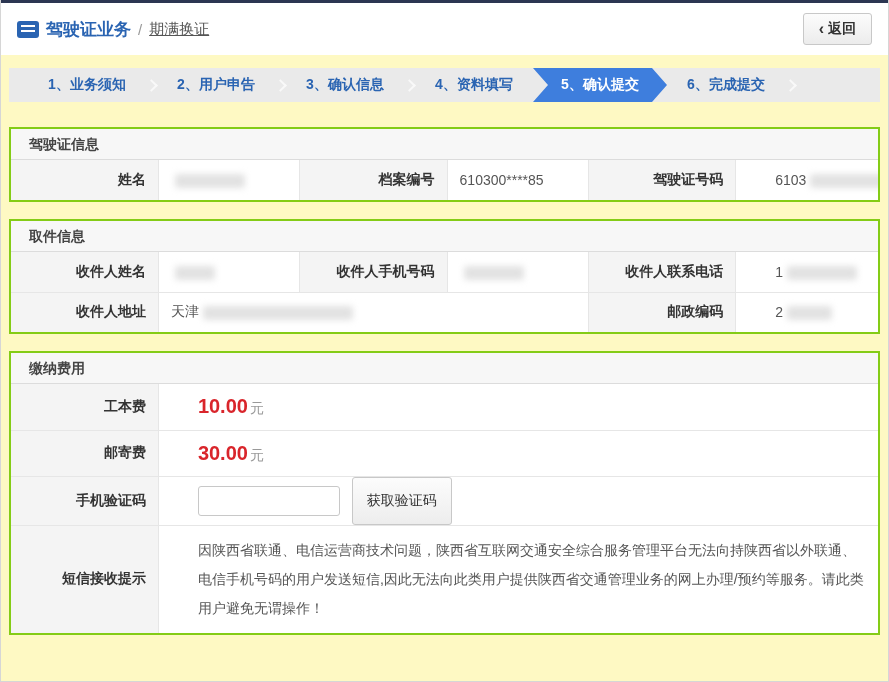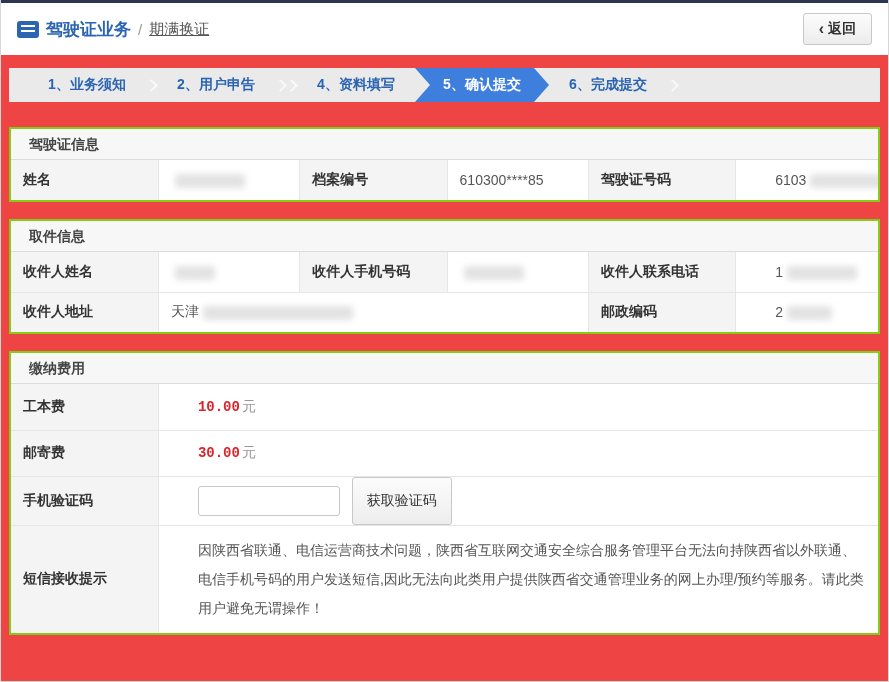--- a/index.html
+++ b/index.html
@@ -3,21 +3,21 @@
 <meta charset="utf-8">
 <style>
   * { box-sizing: border-box; margin: 0; padding: 0; }
   html,body { width:889px; height:682px; }
   body {
     font-family: "Liberation Sans", "DejaVu Sans", sans-serif;
     background:#fff; color:#333; font-size:14px;
   }
   .page {
     width:889px; height:682px; display:flex; flex-direction:column;
-    border:1px solid #d6d6d6; border-top:none; overflow:hidden; background:#ef4444;
+    border:1px solid #d6d6d6; border-top:none; overflow:hidden; background:#fef9c3;
   }
   .topline { height:3px; background:#2c3652; flex:0 0 auto; }
 
   
   .header { height:52px; flex:0 0 auto; display:flex; align-items:center;
     justify-content:space-between; padding:0 16px; background:#fff; }
   .title-group { display:flex; align-items:center; gap:7px; }
   .doc-icon { width:22px; height:17px; background:#2a64b2; border-radius:3px;
     display:inline-flex; align-items:center; justify-content:center; }
   .doc-icon i { display:block; width:14px; height:9px;
@@ -44,24 +44,24 @@
   
   .main { flex:1 1 auto; padding:0 8px; }
   .section { border:2px solid #84cc16; margin-top:17px; }
   .section.first { margin-top:25px; }
   .section-title { height:31px; line-height:31px; padding:0 18px; background:#f7f7f7;
     border-bottom:1px solid #dcdcdc; font-weight:bold; color:#444; font-size:14px; }
   table { width:100%; border-collapse:collapse; table-layout:fixed; font-size:14px; }
   td { border:1px solid #e6e6e6; height:40px; padding:0 12px; overflow:hidden; white-space:nowrap; }
   td:first-child { border-left:none; } td:last-child { border-right:none;padding-left:39px; }
   tr:first-child td { border-top:none; } tr:last-child td { border-bottom:none; }
-  td.label { background:#f4f4f4; font-weight:bold; color:#333; }
+  td.label { background:#f4f4f4; text-align:right; font-weight:bold; color:#333; }
   td.value { color:#555; background:#fff; }
   .fees td { height:46px; }
-  .amount { color:#d9252b; font-weight:bold; font-size:14px;font-family:Liberation Mono, monospace; }
+  .amount { color:#d9252b; font-weight:bold; font-size:20px; }
   .unit { color:#999; font-size:14px; margin-left:2px; }
   .captcha-input { width:142px; height:30px; border:1px solid #c8c8c8; border-radius:3px;
     padding:0 8px; font-size:14px; vertical-align:middle; font-family:inherit; }
   .captcha-btn { height:48px; padding:0 14px; margin-left:8px;
     background:linear-gradient(#fcfcfc,#ededed); border:1px solid #c8c8c8; border-radius:3px;
     font-size:14px; color:#333; vertical-align:middle; cursor:pointer; font-family:inherit; }
   .note-cell { line-height:29px; color:#c5524c; font-size:14px; padding:10px 14px;
     white-space:normal; height:auto; }
   tr.note-row td { height:76px; }
 
@@ -93,20 +93,23 @@
 
   <div class="steps">
     <div class="step">
       <span>1、业务须知</span>
     </div>
     <span class="sep-chev"></span>
     <div class="step">
       <span>2、用户申告</span>
     </div>
     <span class="sep-chev"></span>
+    <div class="step">
+      <span>3、确认信息</span>
+    </div>
     <span class="sep-chev"></span>
     <div class="step">
       <span>4、资料填写</span>
     </div>
     <div class="step active">
       <span>5、确认提交</span>
     </div>
     <div class="step">
       <span>6、完成提交</span>
     </div>

